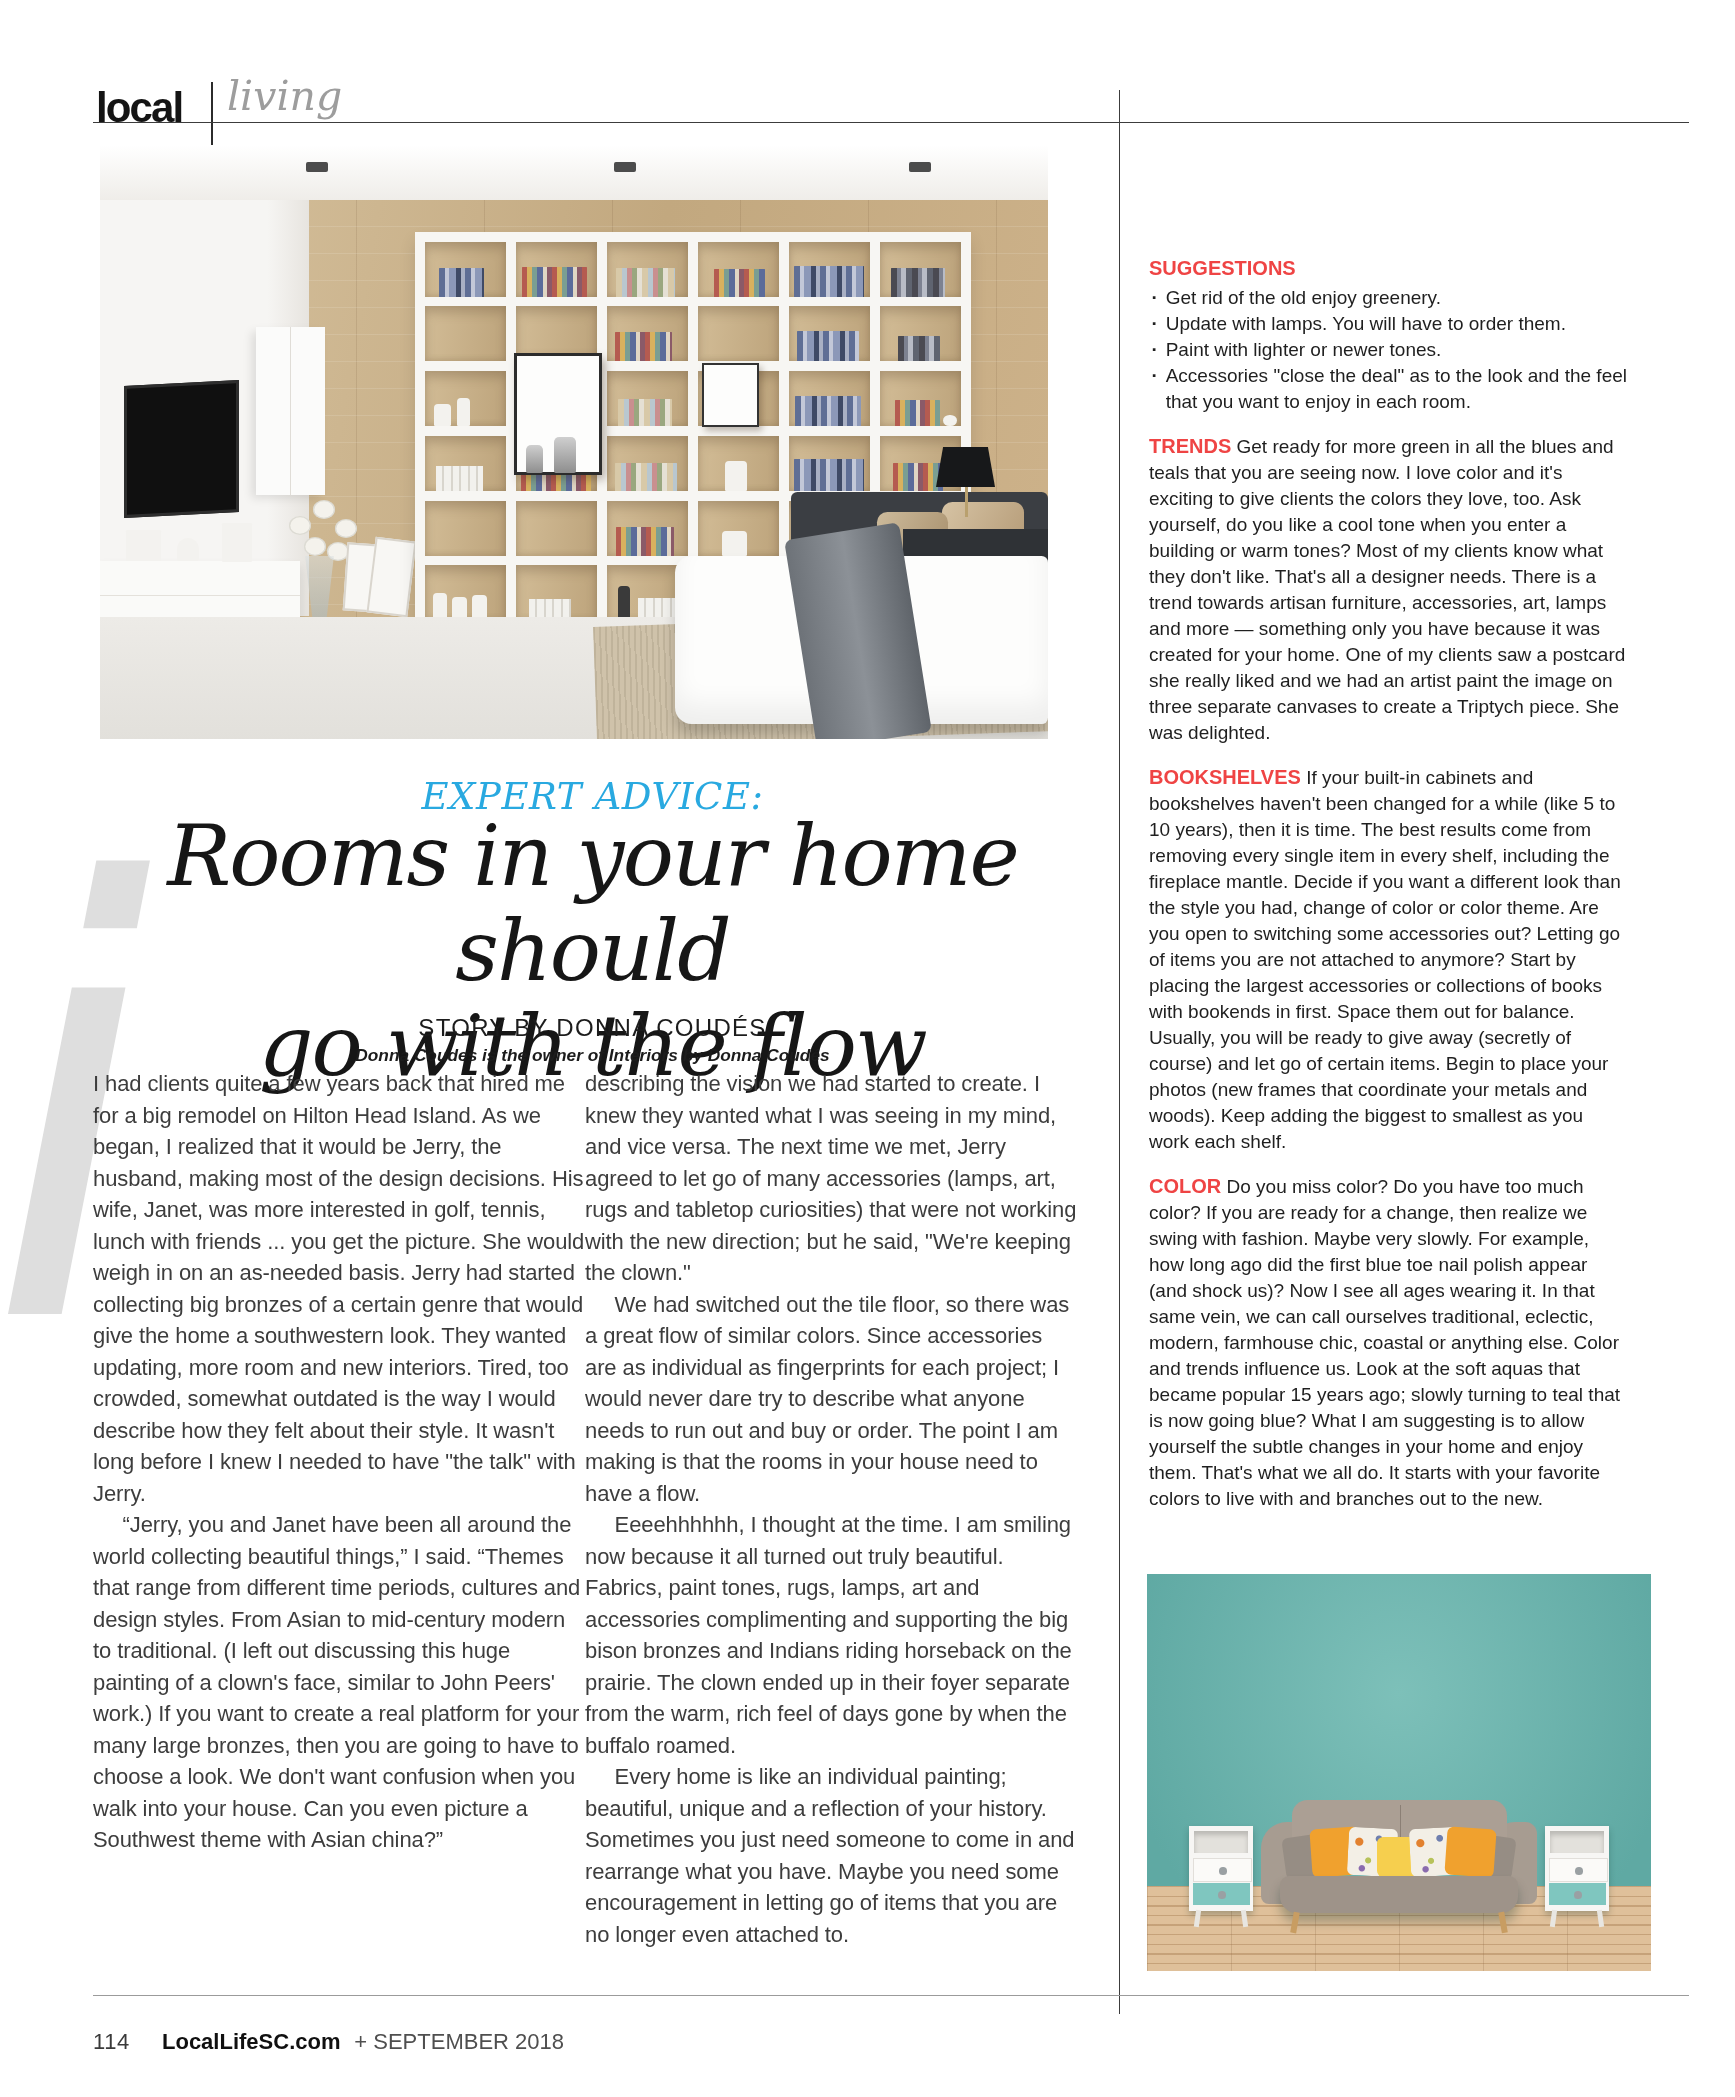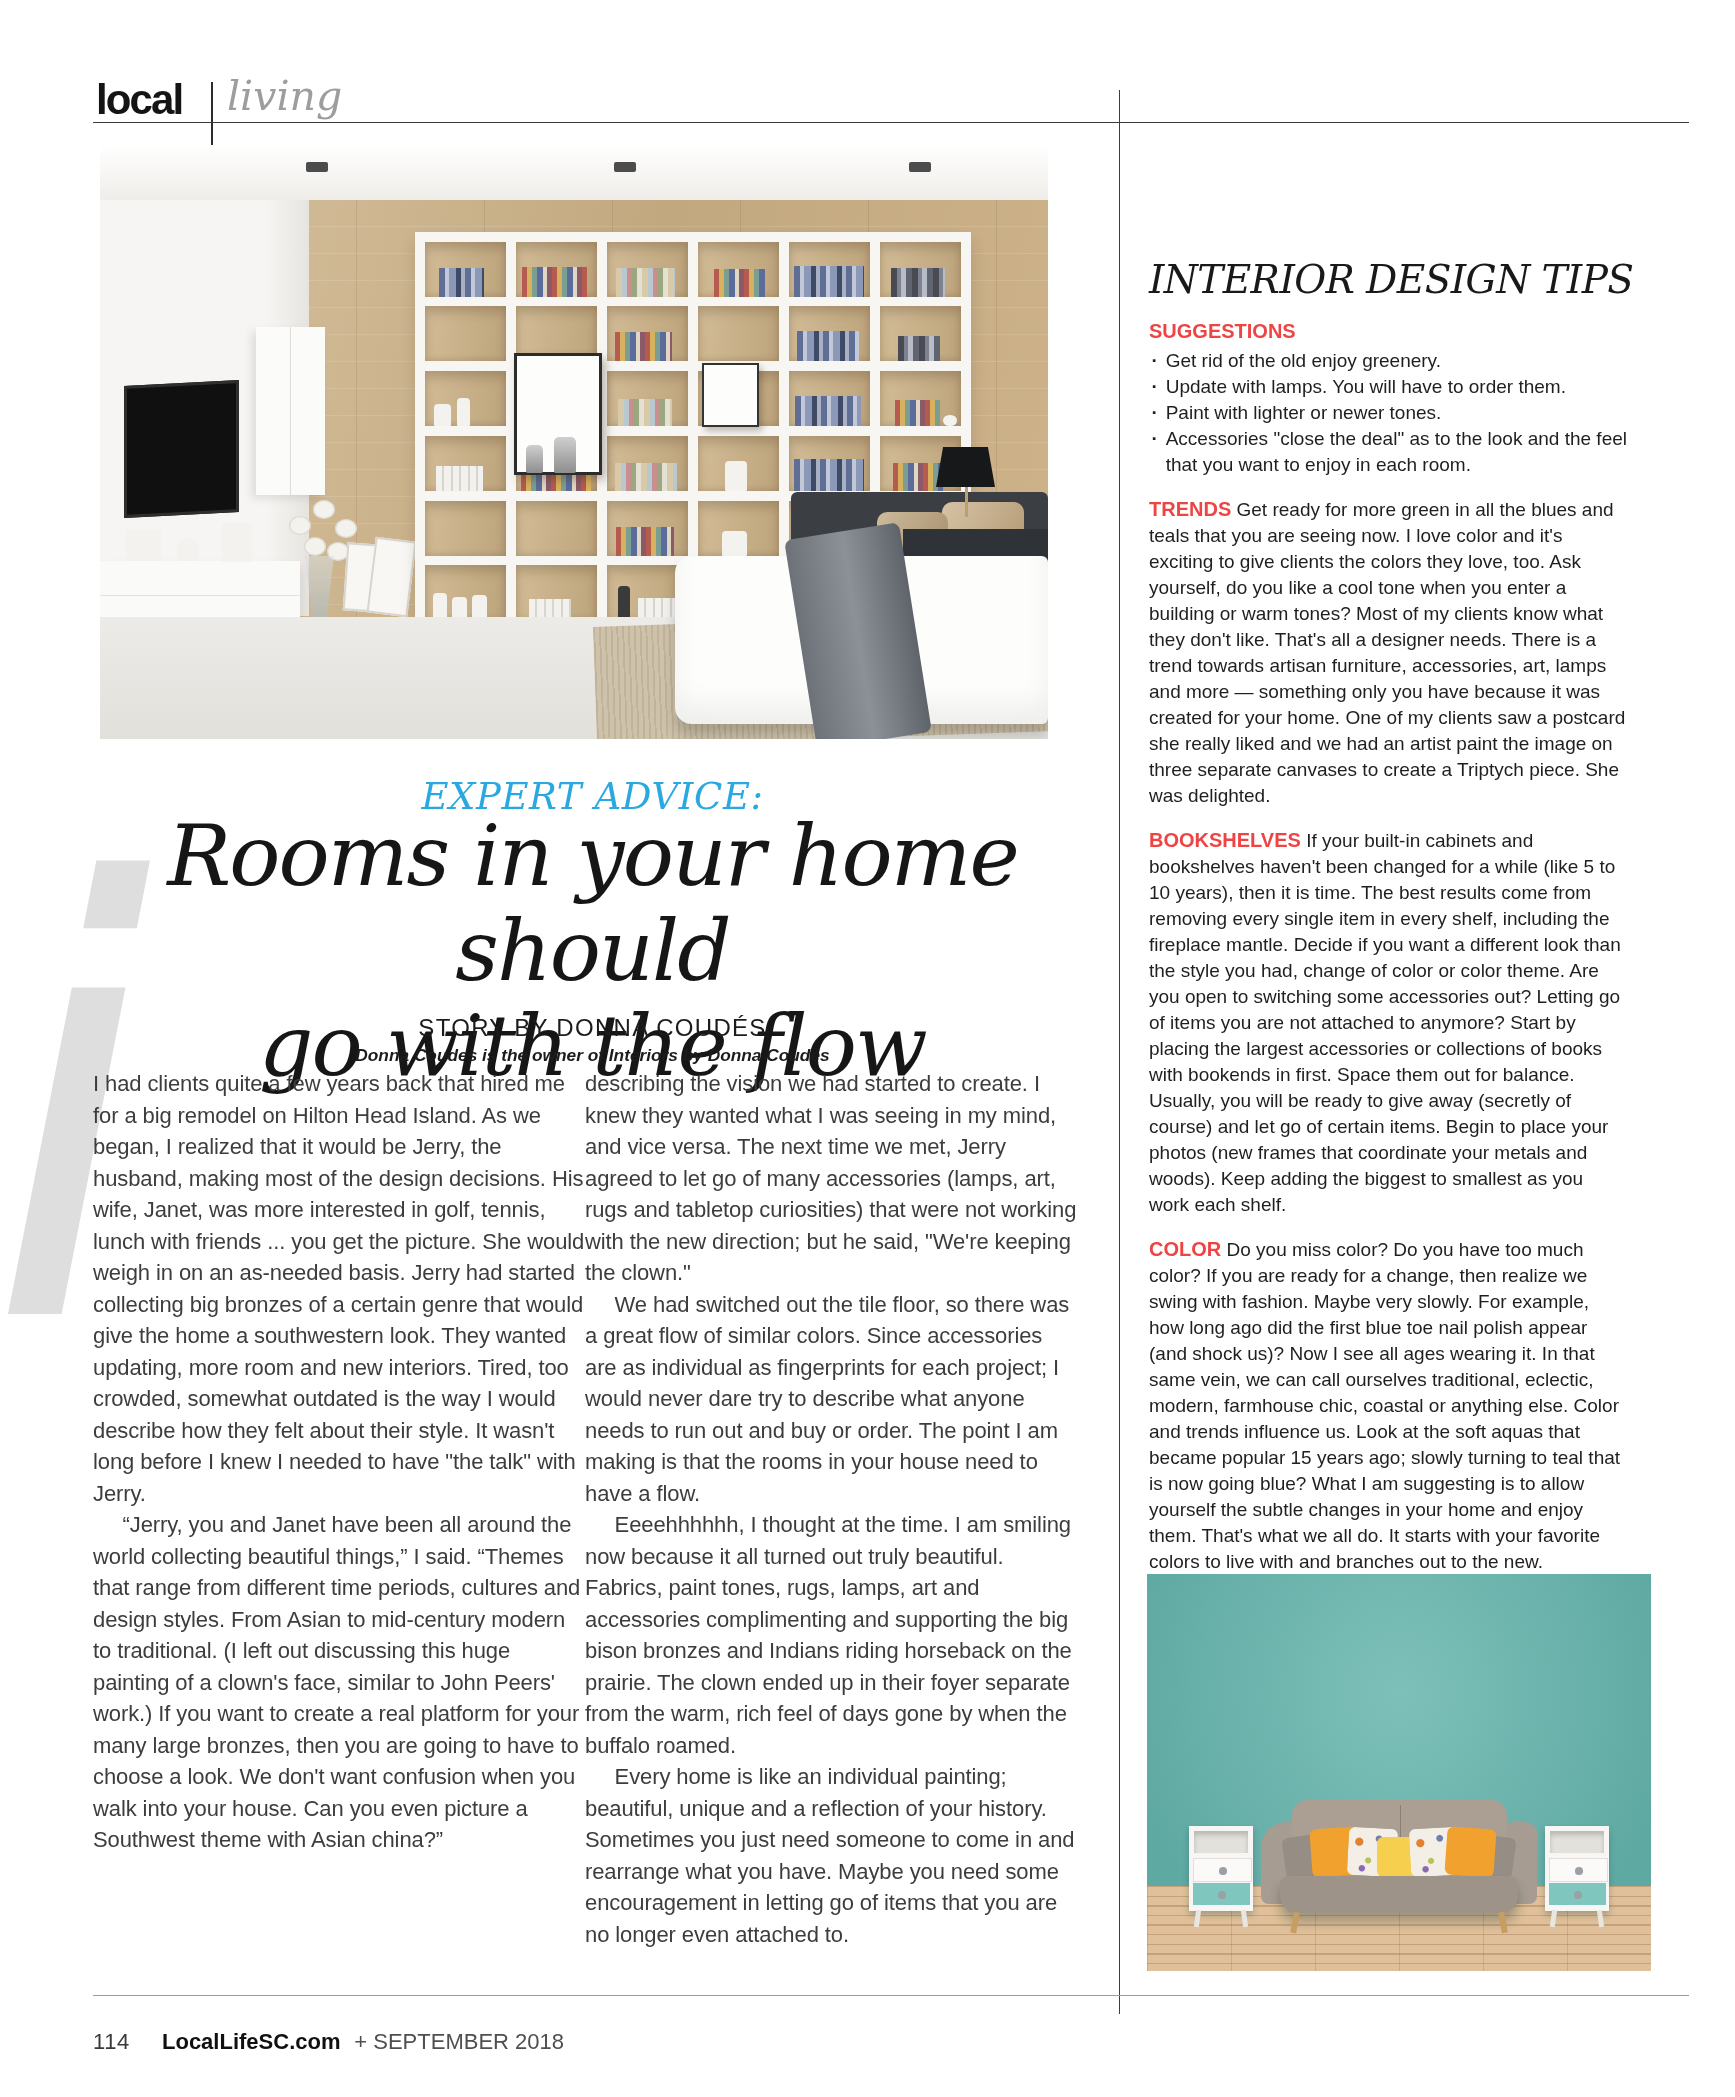--- a/index.html
+++ b/index.html
@@ -1,20 +1,20 @@
 <!DOCTYPE html>
 <html style="font-size:10.3px"><head>
 <meta charset="utf-8">
 <style>
   html,body{margin:0;padding:0;background:#ffffff;}
   .page{position:relative;width:1735px;height:2097px;background:#fff;overflow:hidden;
         font-family:"Liberation Sans",sans-serif;color:#333;}
 
   
-  .logo-local{position:absolute;left:96px;top:76px;font-size:42px;font-weight:bold;
+  .logo-local{position:absolute;left:96px;top:84px;font-size:42px;font-weight:bold;
               letter-spacing:-1.9px;color:#141414;}
   .logo-sep{position:absolute;left:211px;top:82px;width:1.9px;height:69px;background:#2b2b2b;}
   .logo-living{position:absolute;left:227px;top:72px;font-family:"DejaVu Serif",serif;
                font-style:italic;font-size:41px;color:#9d9d9d;}
   .top-rule{position:absolute;left:93px;top:122px;width:1596px;height:1.3px;background:#3c3c3c;}
   .v-divider{position:absolute;left:1119px;top:90px;width:1.3px;height:1924px;background:#3c3c3c;}
 
   
   .kicker{position:absolute;left:93px;top:775px;width:999px;text-align:center;
           font-family:"DejaVu Serif",serif;font-style:italic;font-size:37px;letter-spacing:0.6px;}
@@ -320,21 +320,20 @@
     <p class="ind">“Jerry, you and Janet have been all around the world collecting beautiful things,” I said. “Themes that range from different time periods, cultures and design styles. From Asian to mid-century modern to traditional. (I left out discussing this huge painting of a clown's face, similar to John Peers' work.) If you want to create a real platform for your many large bronzes, then you are going to have to choose a look. We don't want confusion when you walk into your house. Can you even picture a Southwest theme with Asian china?”</p>
   </div>
   <div class="col col2">
     <p>describing the vision we had started to create. I knew they wanted what I was seeing in my mind, and vice versa. The next time we met, Jerry agreed to let go of many accessories (lamps, art, rugs and tabletop curiosities) that were not working with the new direction; but he said, "We're keeping the clown."</p>
     <p class="ind">We had switched out the tile floor, so there was a great flow of similar colors. Since accessories are as individual as fingerprints for each project; I would never dare try to describe what anyone needs to run out and buy or order. The point I am making is that the rooms in your house need to have a flow.</p>
     <p class="ind">Eeeehhhhhh, I thought at the time. I am smiling now because it all turned out truly beautiful. Fabrics, paint tones, rugs, lamps, art and accessories complimenting and supporting the big bison bronzes and Indians riding horseback on the prairie. The clown ended up in their foyer separate from the warm, rich feel of days gone by when the buffalo roamed.</p>
     <p class="ind">Every home is like an individual painting; beautiful, unique and a reflection of your history. Sometimes you just need someone to come in and rearrange what you have. Maybe you need some encouragement in letting go of items that you are no longer even attached to.</p>
   </div>
 
   <aside class="sidebar">
-    <h2 class="sb-title">INTERIOR DESIGN TIPS</h2>
 
     <span class="sb-label sb-sug-label">SUGGESTIONS</span>
     <ul class="sb-list">
       <li>
         <span class="sb-bullet">·</span>
         <span>Get rid of the old enjoy greenery.</span></li>
       <li>
         <span class="sb-bullet">·</span>
         <span>Update with lamps. You will have to order them.</span></li>
       <li>

